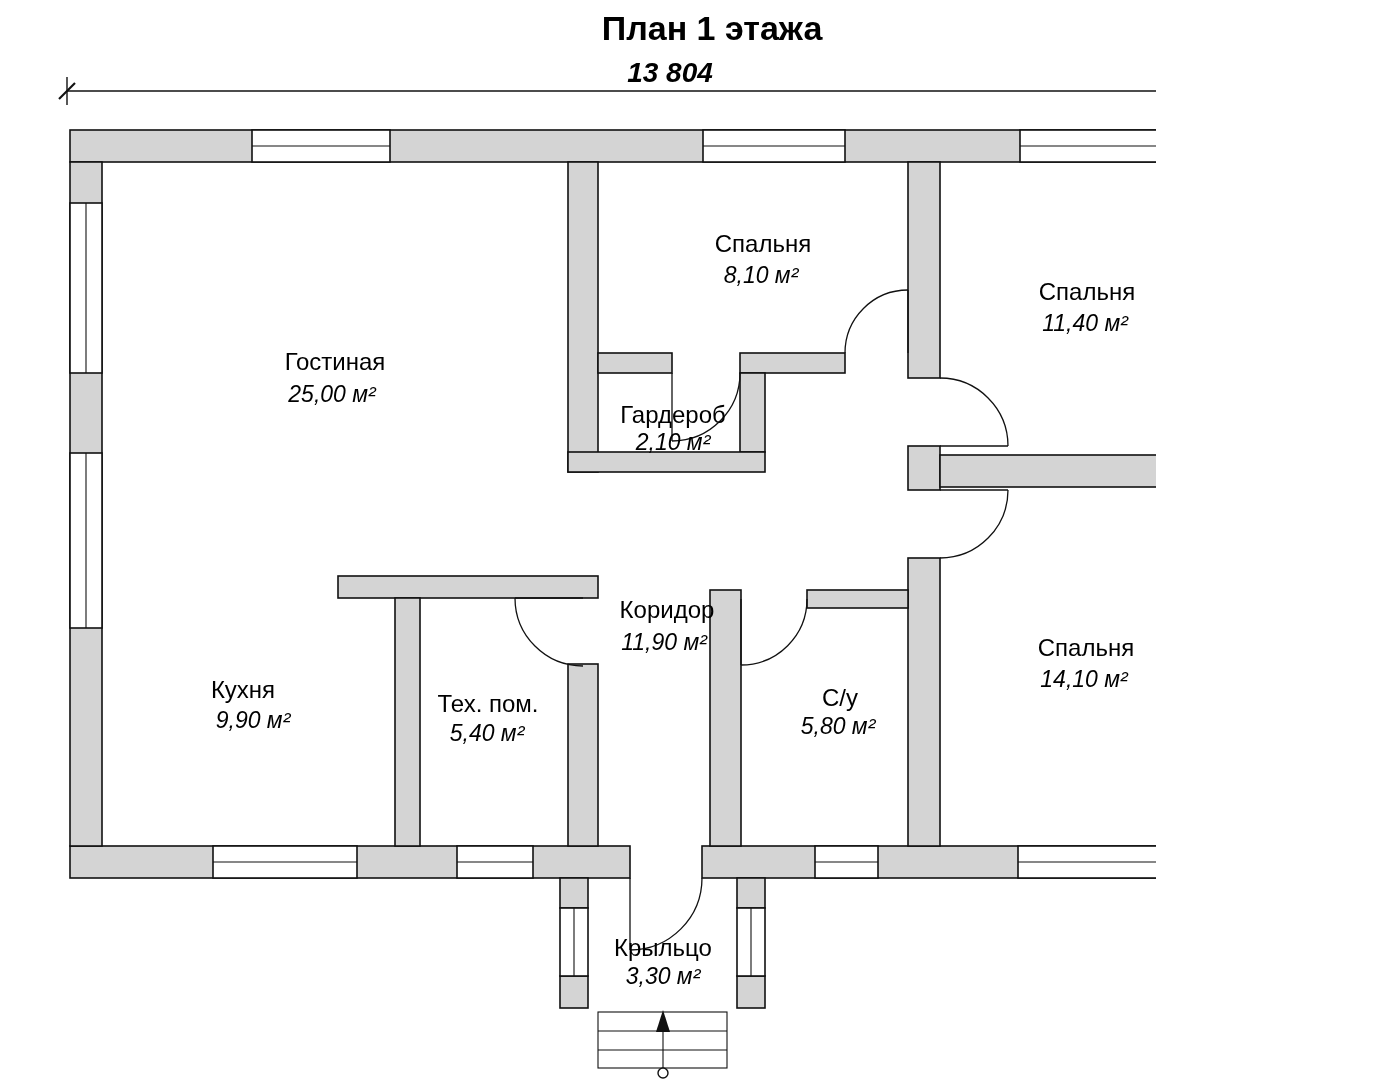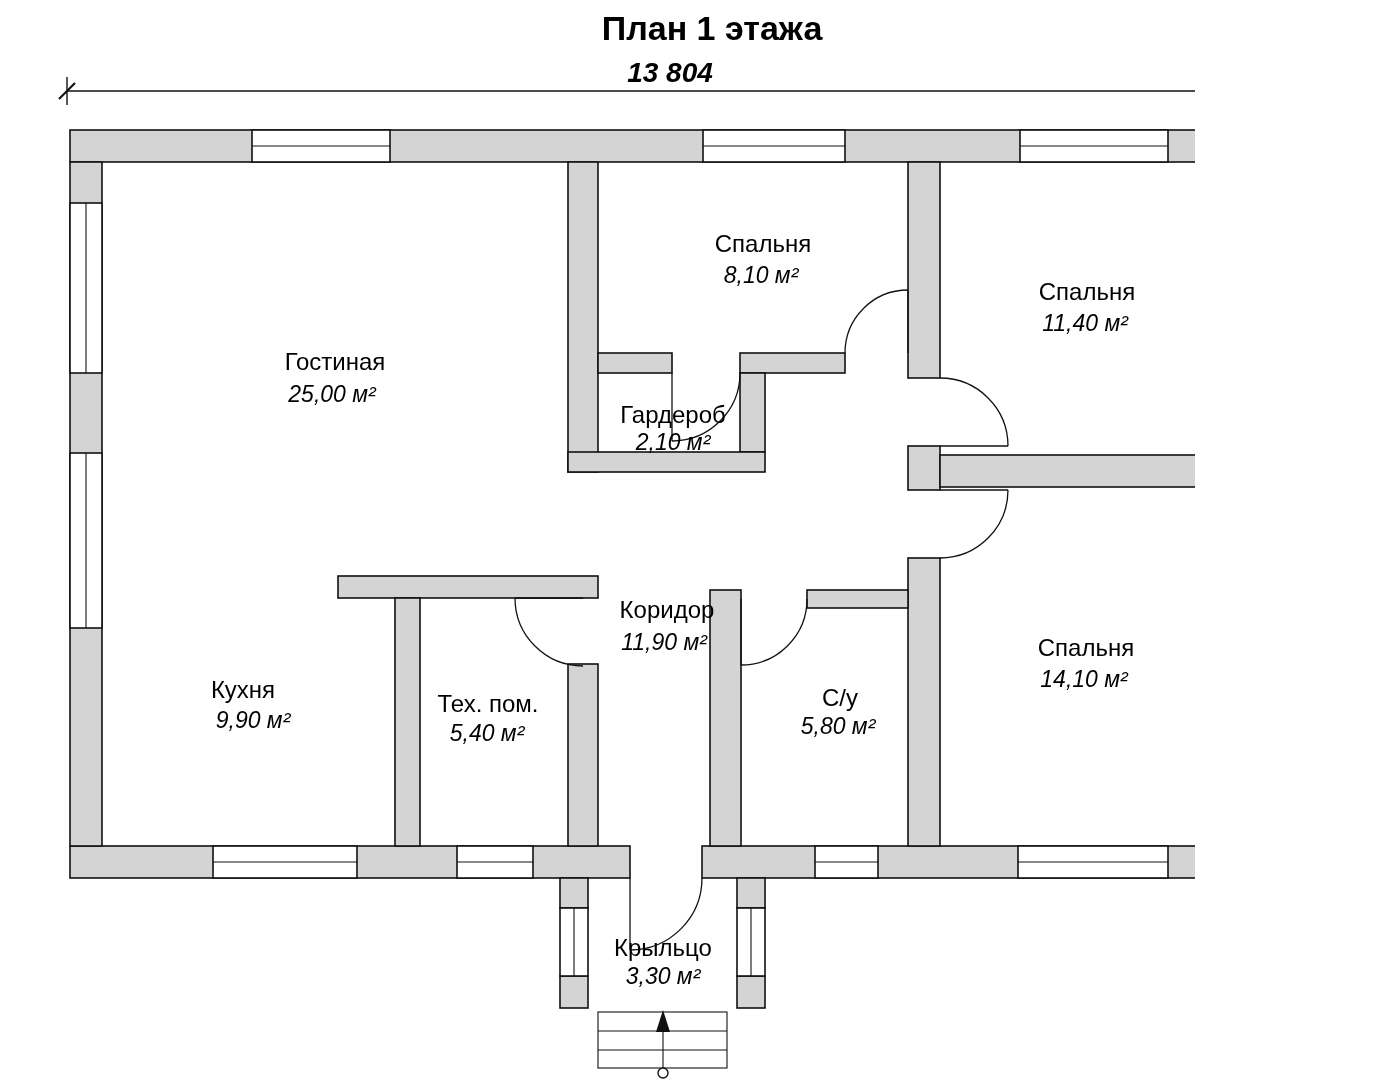--- a/index.html
+++ b/index.html
@@ -1,16 +1,16 @@
 <!DOCTYPE html>
 <html style="--wall-fill: #d4d4d4; --line: #111111;"><head>
 <meta charset="utf-8">
 <style>
   html,body{margin:0;padding:0;background:#ffffff;}
-  .canvas{position:relative;width:1156px;height:1080px;background:#fff;overflow:hidden;padding-left:39px;}
+  .canvas{position:relative;width:1156px;height:1080px;background:#fff;overflow:hidden;}
   svg{position:absolute;left:0;top:0;}
   text{font-family:"Liberation Sans",sans-serif;fill:#000;text-anchor:middle;}
   .title{font-size:34px;font-weight:bold;}
   .dim{font-size:28px;font-style:italic;font-weight:bold;}
   .room-name{font-size:24px;}
   .room-area{font-size:23px;font-style:italic;}
   .wall{fill:var(--wall-fill,#d4d4d4);stroke:var(--line,#111111);stroke-width:1.6;}
   .win{fill:#ffffff;stroke:var(--line,#111111);stroke-width:1.6;}
   .ln{stroke:var(--line,#111111);stroke-width:1.4;fill:none;}
   .thin{stroke:var(--line,#111111);stroke-width:1.1;fill:none;}

